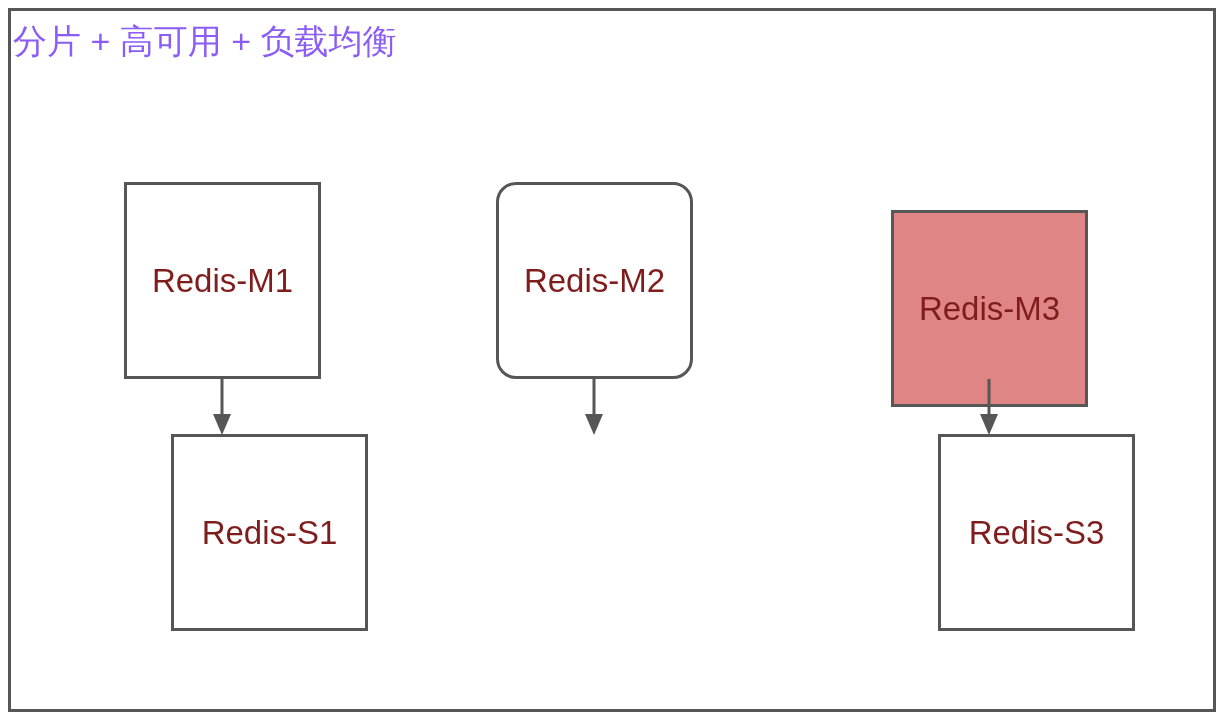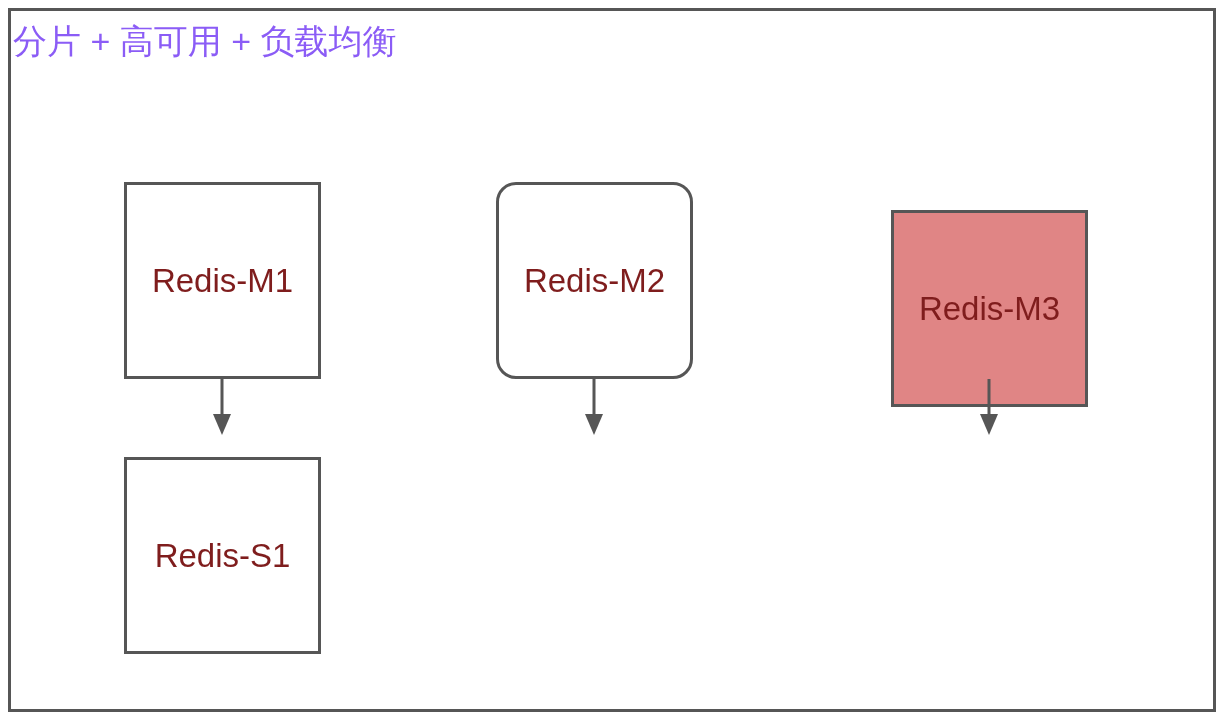--- a/index.html
+++ b/index.html
@@ -47,21 +47,21 @@
     font-size: 33px;
     color: #7f1d1d;
     text-align: center;
   }
   
   .col-1 { left: 124px; }
   .col-2 { left: 496px; border-radius: 20px; }
   .col-3 { left: 891px; }
   
   .row-master { top: 182px; }
-  .row-slave  { top: 457px; }
+  .row-slave  { top: 434px; margin-left: 47px; }
 
   .arrow {
     position: absolute;
     width: 20px;
     height: 56px;
     top: 379px;
   }
   .arrow .stem {
     position: absolute;
     left: 50%;
@@ -117,13 +117,16 @@
   <div class="arrow arrow-3">
     <div class="stem"></div>
     <div class="head"></div>
   </div>
 
   <div class="node col-1 row-slave">
     <span>Redis-S1</span>
   </div>
 
 
+  <div class="node col-3 row-slave">
+    <span>Redis-S3</span>
+  </div>
 </div>
 
 </body></html>

